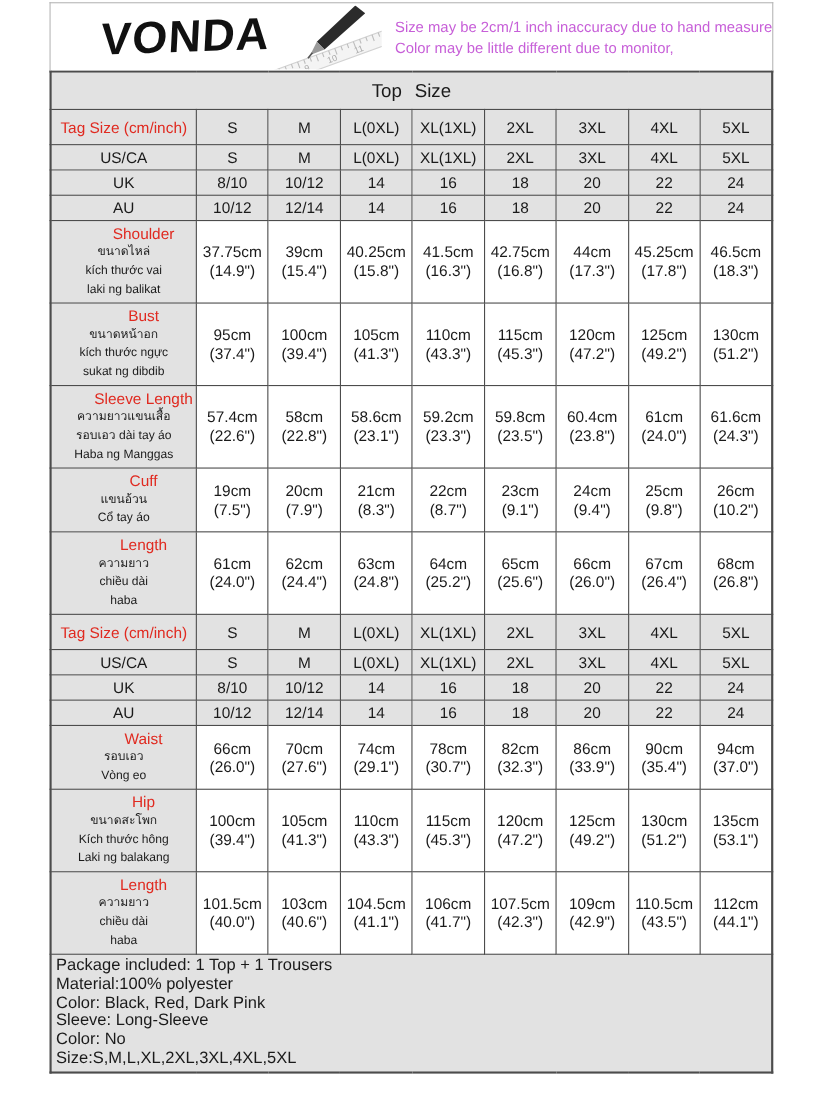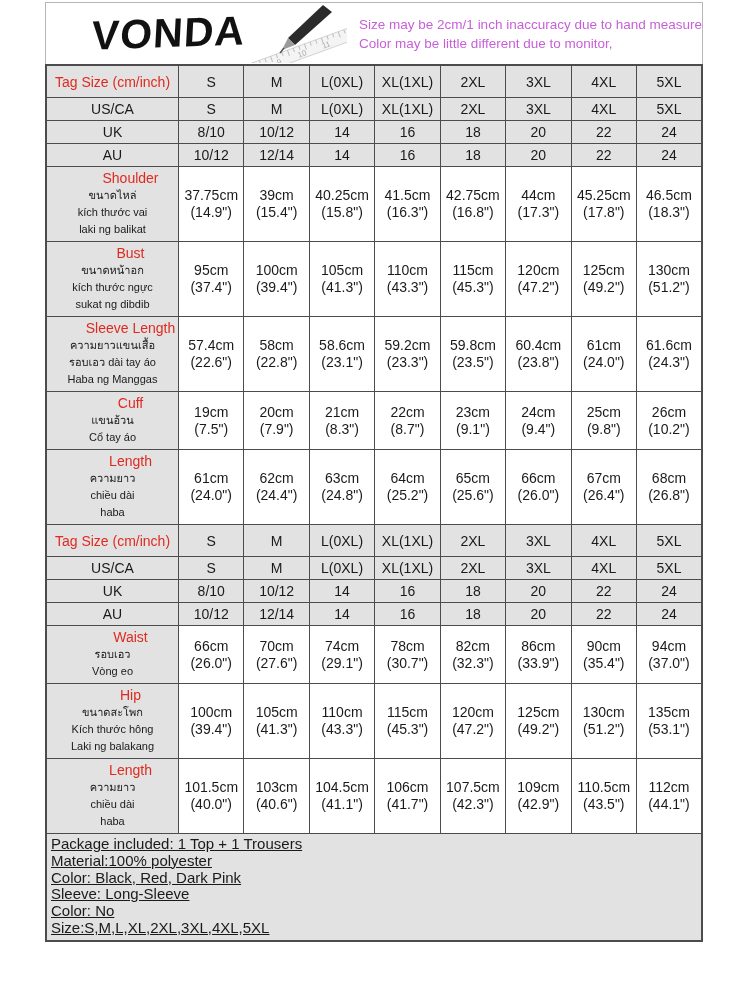--- a/index.html
+++ b/index.html
@@ -55,21 +55,21 @@
   }
   .measure-name{font-size:14px;line-height:17px;}
   .measure-sub{font-size:11px;line-height:17px;}
   .value-cell{background:#ffffff;font-size:14px;padding:3px 0;}
   .value-line{line-height:17px;}
   .footer-cell{
     background:var(--cell-gray,#e2e2e2);
     text-align:left;font-size:15px;line-height:16.8px;
     padding:2px 4px 3px 4px;
   }
-  .footer-line{white-space:nowrap;text-decoration:underline;}
+  .footer-line{white-space:nowrap;}
 </style>
 </head>
 <body>
 
 <div class="page">
 
   <div class="banner">
     <div class="logo">VONDA</div>
 
     <svg class="pencil-art" width="100" height="58" viewBox="0 0 100 58">
@@ -98,20 +98,23 @@
       <col class="col-size">
         <col class="col-size">
         <col class="col-size">
         <col class="col-size">
       <col class="col-size">
         <col class="col-size">
         <col class="col-size">
         <col class="col-size">
     </colgroup>
     <tbody id="table-body">
+        <tr class="title-row">
+          <td class="title-cell" colspan="9">Top Size</td>
+        </tr>
         <tr class="size-row tag-row">
           <td class="label-cell red">Tag Size (cm/inch)</td>
           <td class="size-cell">S</td>
           <td class="size-cell">M</td>
           <td class="size-cell">L(0XL)</td>
           <td class="size-cell">XL(1XL)</td>
           <td class="size-cell">2XL</td>
           <td class="size-cell">3XL</td>
           <td class="size-cell">4XL</td>
           <td class="size-cell">5XL</td>

